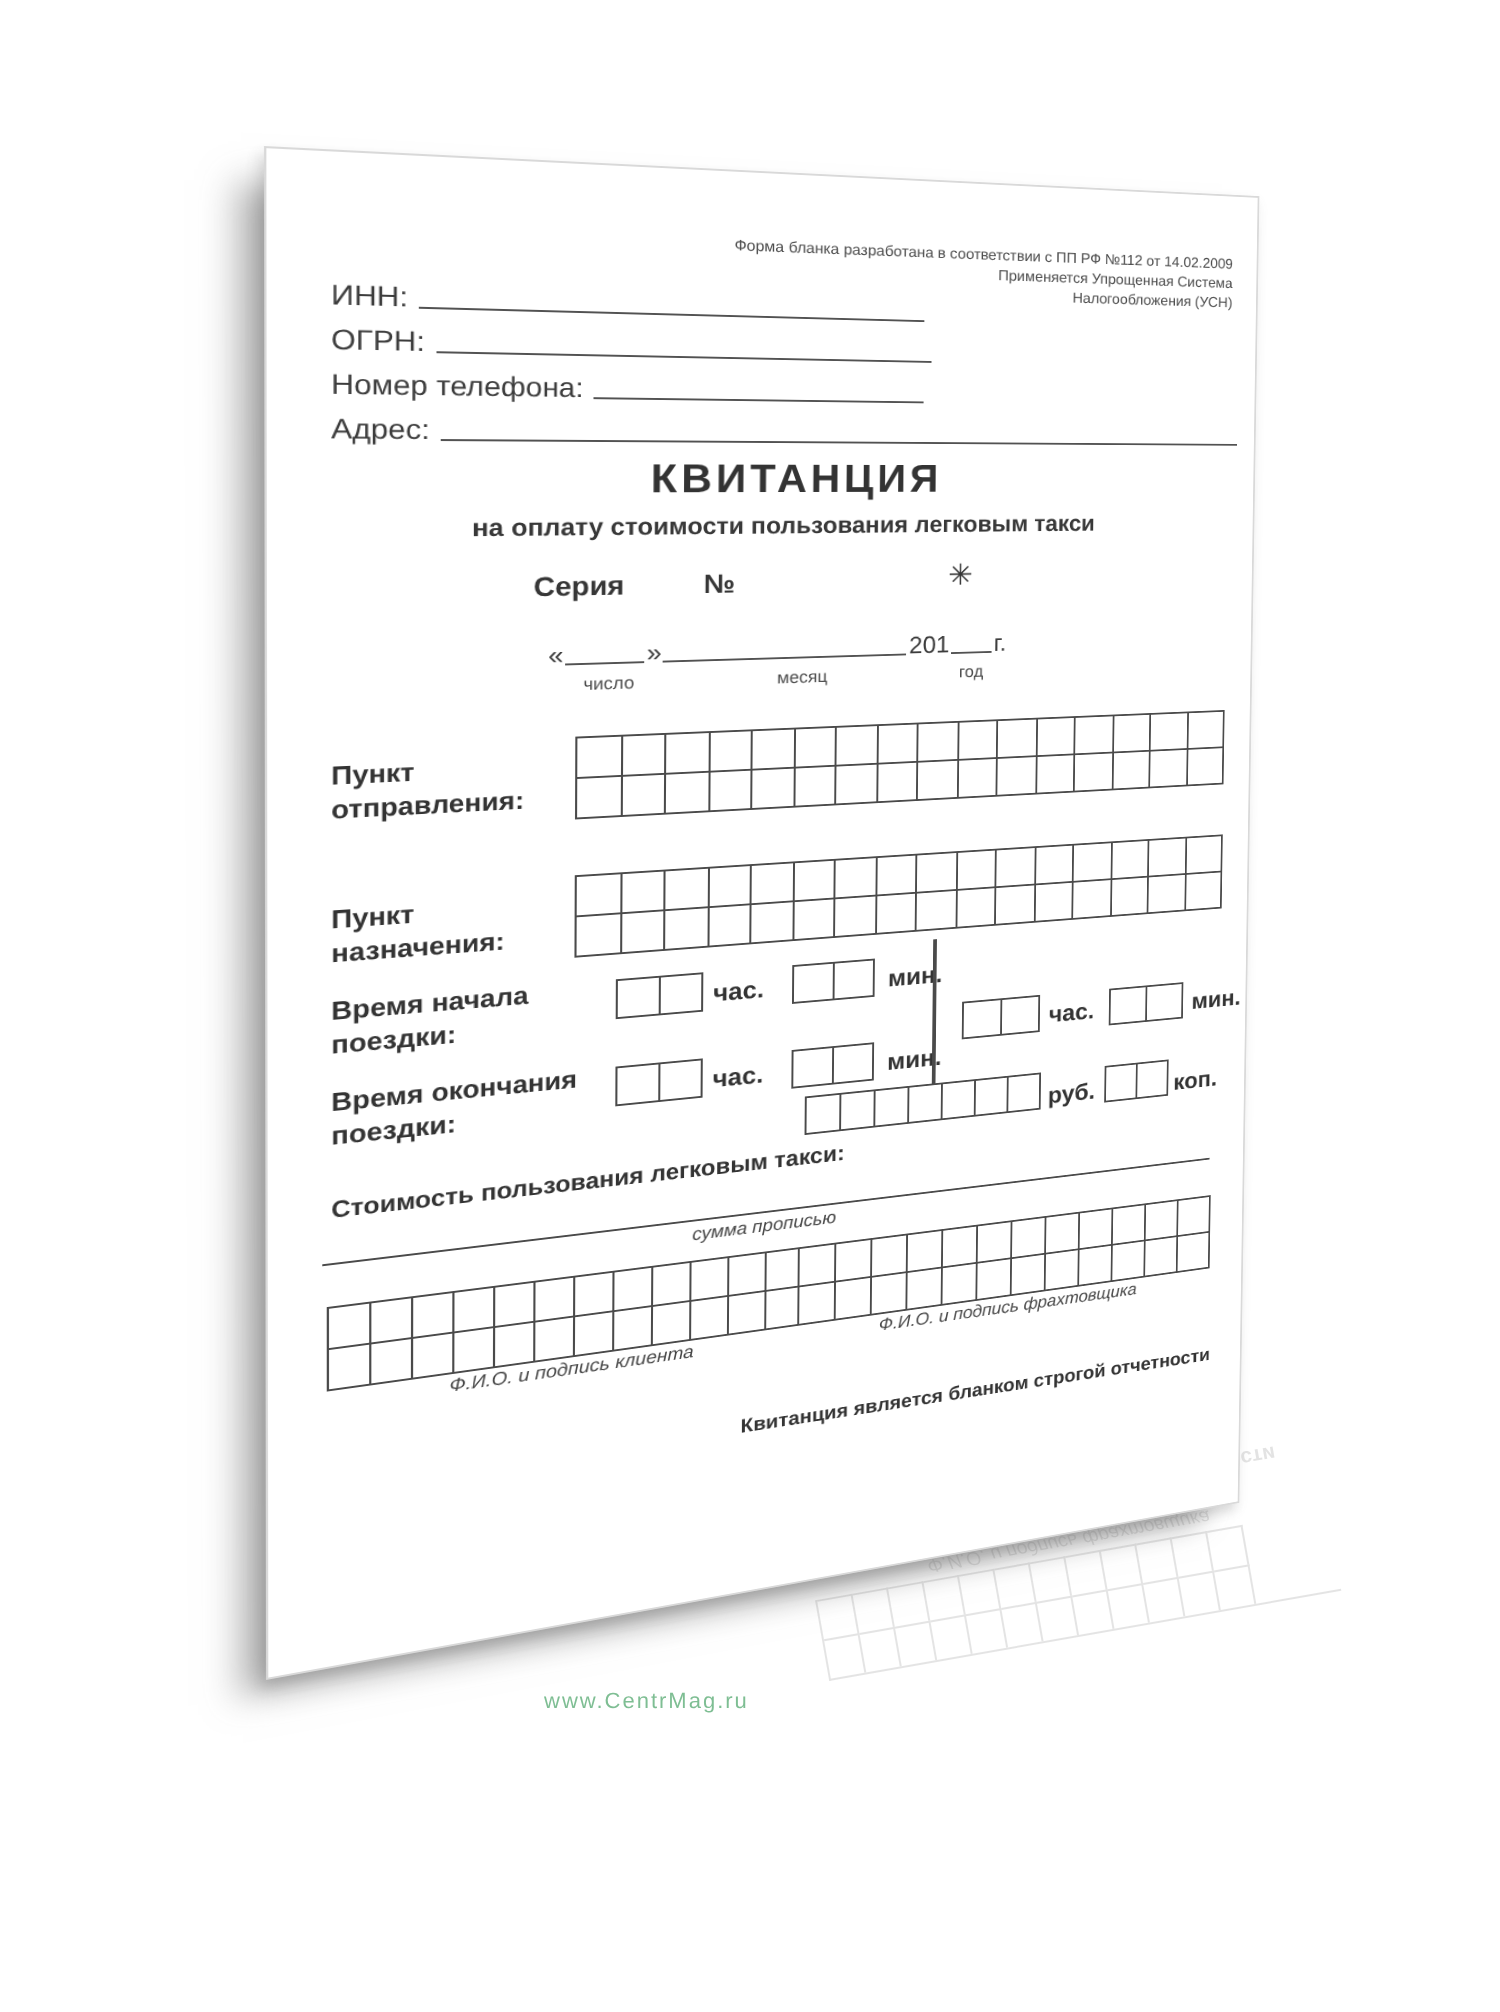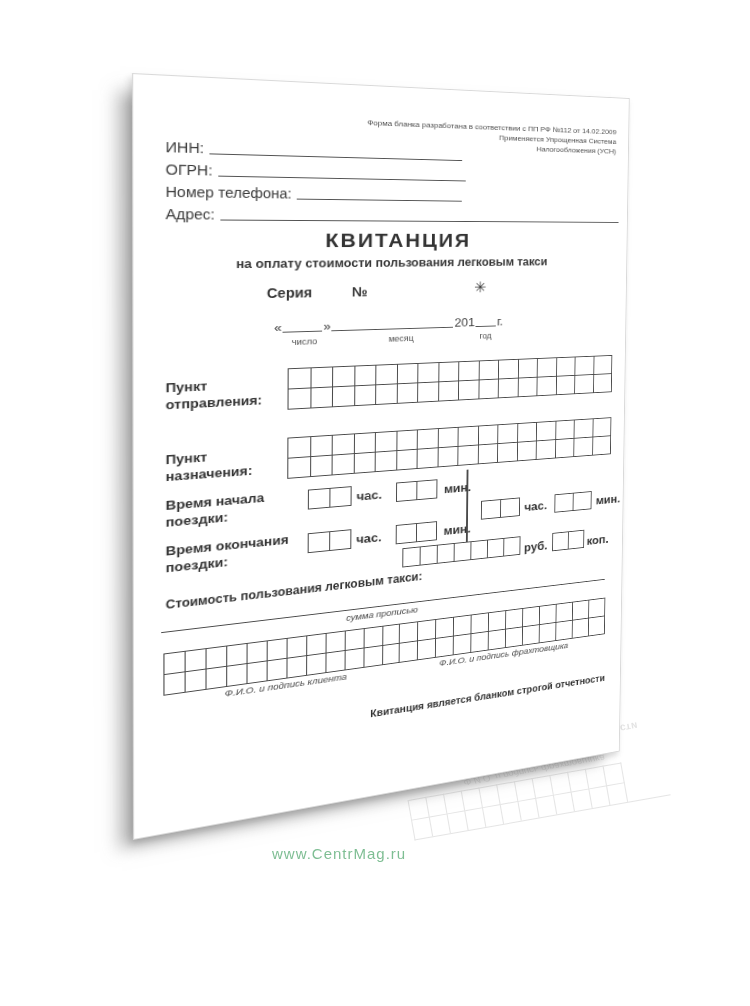--- a/index.html
+++ b/index.html
@@ -77,21 +77,21 @@
   #footer-note{left:148px;top:664px;width:334px;text-align:right;font-size:10.5px;font-weight:700;color:#333;}
 
   
   #reflection{position:absolute;left:366px;top:742px;width:300px;z-index:1;opacity:0.14;color:#444;
               transform:rotate(-10deg) scaleY(-1);transform-origin:center;}
   #reflection .boxgrid{position:relative;margin-left:40px;}
   #reflection .r-label{width:260px;margin-left:40px;text-align:center;font-style:italic;font-size:9.5px;margin-top:2px;}
   #reflection .r-footer{width:300px;text-align:center;font-size:10.5px;font-weight:700;margin-top:14px;}
 
   
-  #watermark{position:absolute;left:272px;top:845px;z-index:2;font-size:15px;letter-spacing:1px;
+  #watermark{position:absolute;left:272px;top:845px;z-index:2;font-size:11px;letter-spacing:1px;
              color:#5fae79;opacity:0.8;}
 </style>
 </head>
 <body>
 
 <div id="scene">
 
   <div id="reflection">
     <div class="boxgrid" style="display: grid; grid-template-columns: repeat(12, 18px); grid-auto-rows: 20px;">
         <div class="cell"></div>

